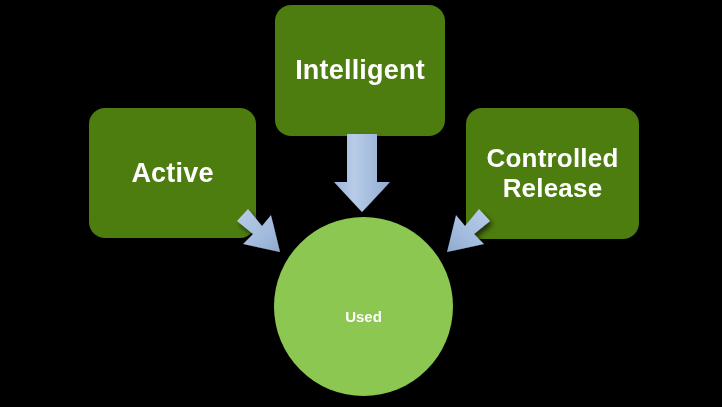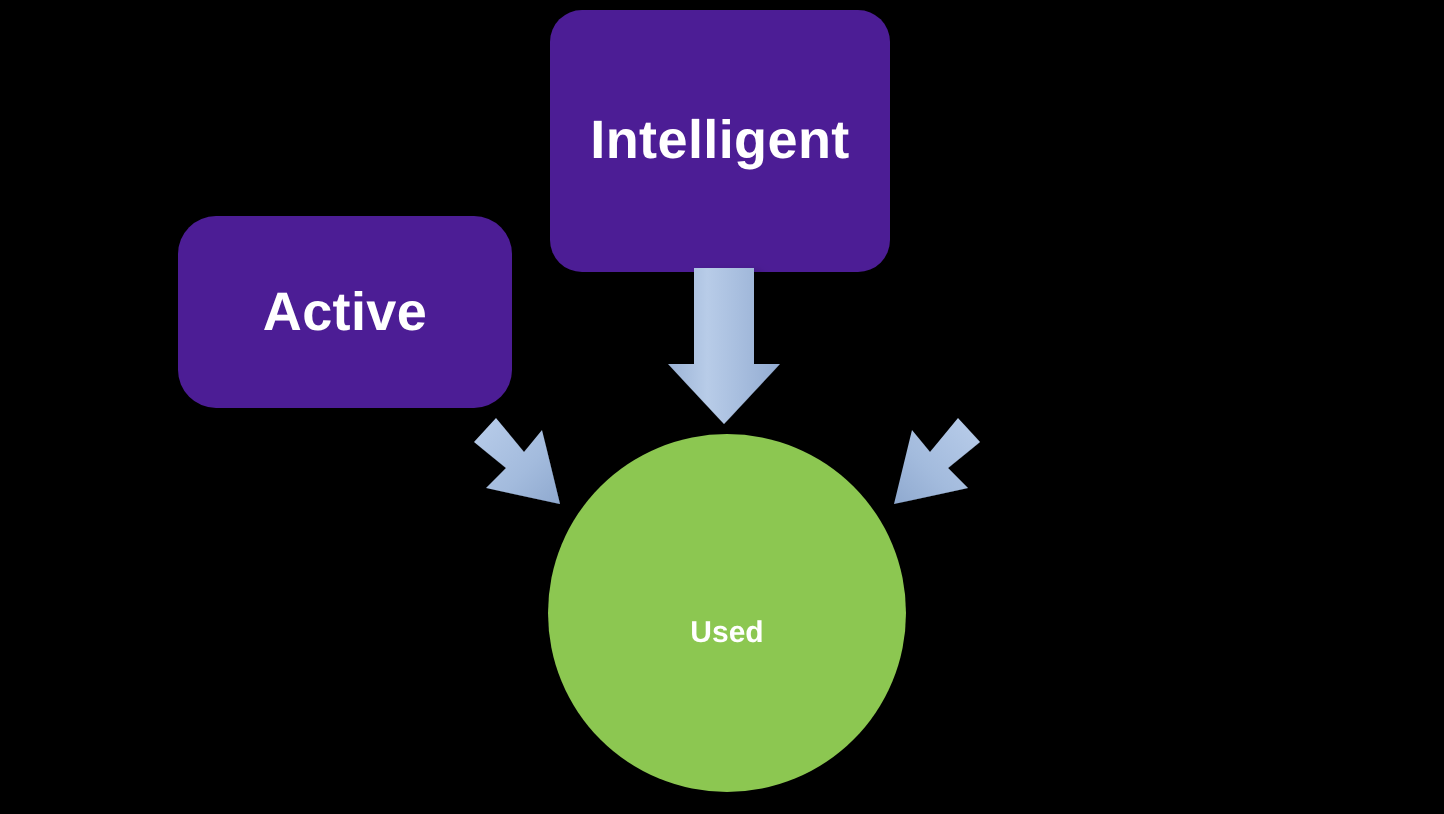--- a/index.html
+++ b/index.html
@@ -16,43 +16,42 @@
   }
   #diagram-canvas {
     position: relative;
     width: 722px;
     height: 407px;
     background: #000000;
   }
   .node-box {
     position: absolute;
     box-sizing: border-box;
-    background: #4c1d95;
+    background: #4d7c0f;
     border-radius: 16px;
     display: flex;
     align-items: center;
     justify-content: center;
     text-align: center;
     color: #ffffff;
     font-weight: bold;
     line-height: 1.12;
     letter-spacing: 0.2px;
     filter: drop-shadow(3px 4px 4px rgba(0,0,0,0.55));
   }
   .node-box .node-label {
     display: block;
     padding: 0 8px;
   }
   #box-active {
     left: 89px;
     top: 108px;
     width: 167px;
-    height: 96px;
+    height: 130px;
     font-size: 27px;
-    border-radius: 19px;
   }
   #box-intelligent {
     left: 275px;
     top: 5px;
     width: 170px;
     height: 131px;
     font-size: 27px;
   }
   #box-controlled-release {
     left: 466px;
@@ -94,20 +93,23 @@
 <div id="diagram-canvas">
 
   <div class="node-box" id="box-active">
     <span class="node-label">Active</span>
   </div>
 
   <div class="node-box" id="box-intelligent">
     <span class="node-label">Intelligent</span>
   </div>
 
+  <div class="node-box" id="box-controlled-release">
+    <span class="node-label"><span>Controlled</span><br><span>Release</span></span>
+  </div>
 
   <svg class="arrow-layer" viewBox="0 0 722 407">
     <defs>
       <linearGradient id="gradDown" x1="0" y1="0" x2="1" y2="0">
         <stop offset="0%" stop-color="#9bb3d6"></stop>
         <stop offset="35%" stop-color="#b8cce8"></stop>
         <stop offset="100%" stop-color="#93acd2"></stop>
       </linearGradient>
       <linearGradient id="gradDiagL" x1="0" y1="0" x2="1" y2="1">
         <stop offset="0%" stop-color="#b9cdea"></stop>

